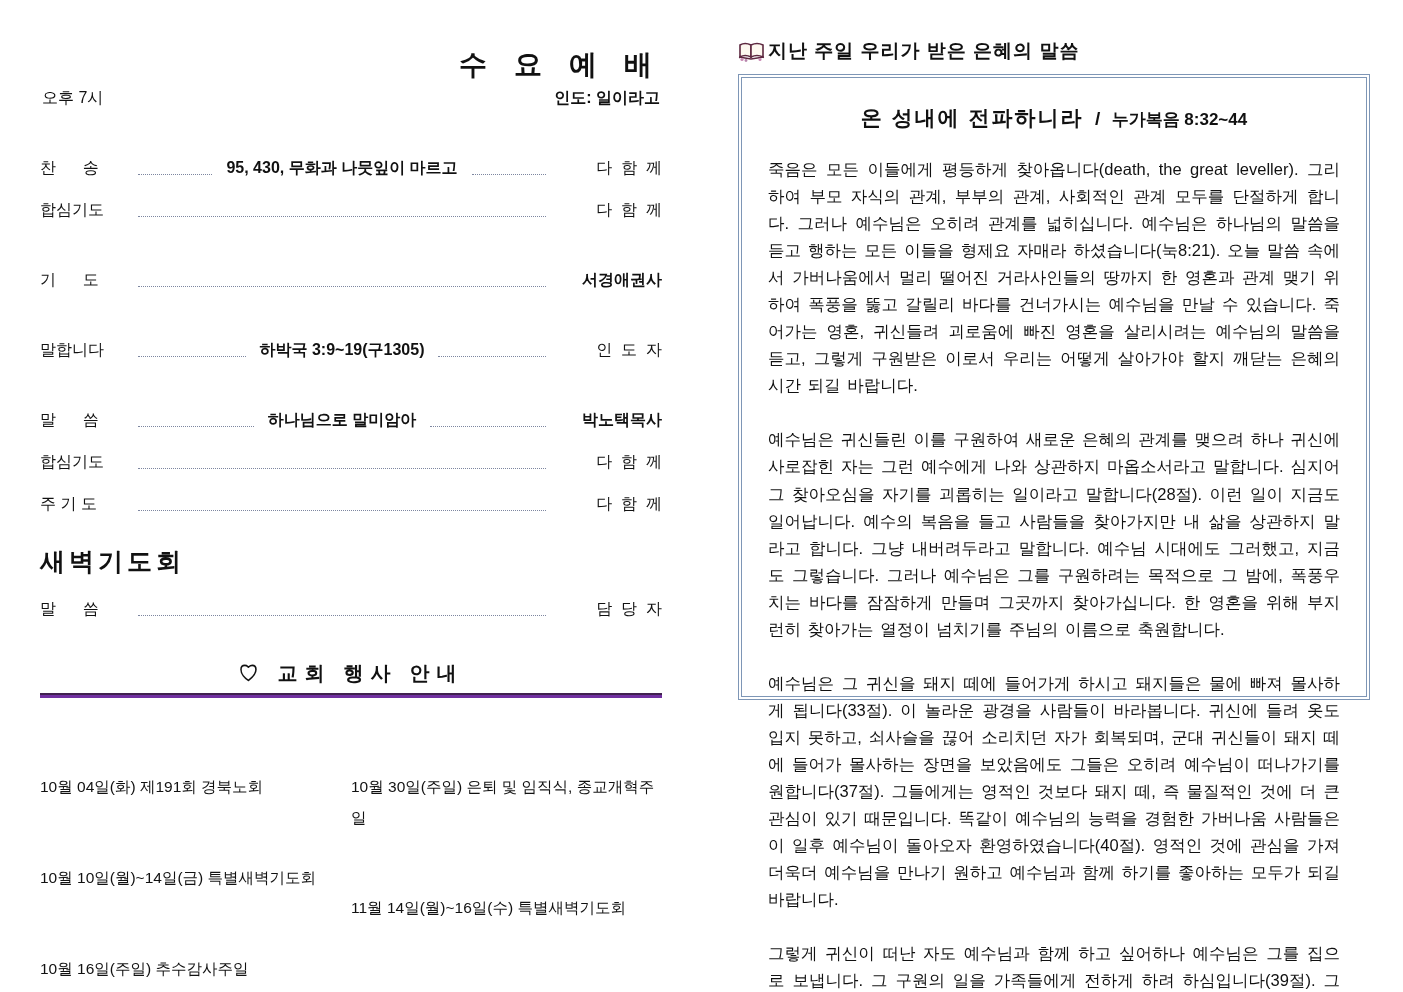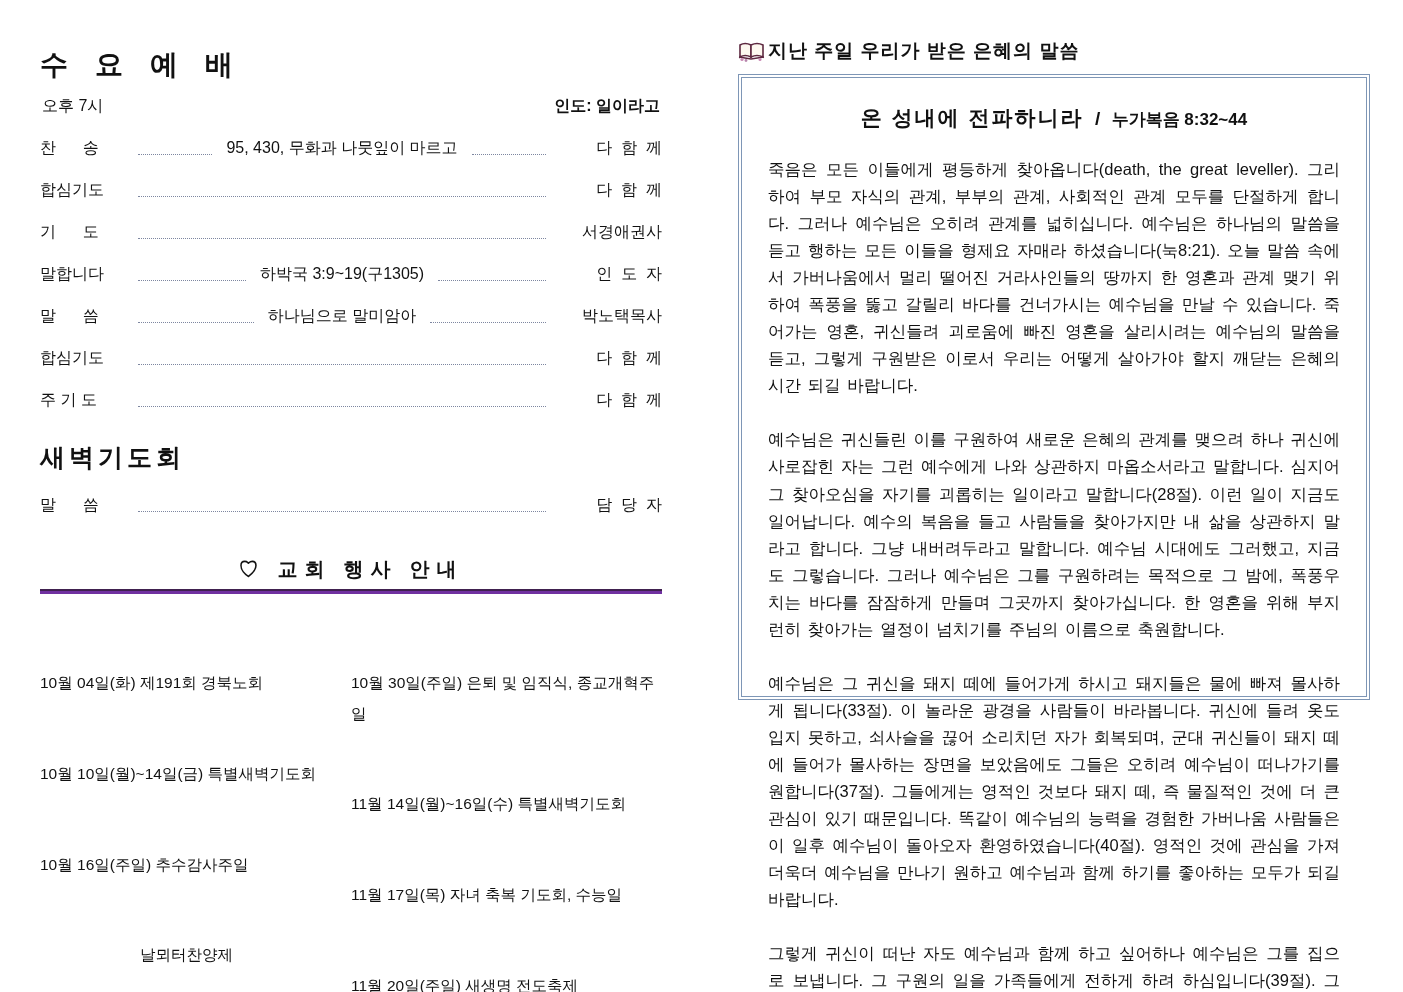--- a/index.html
+++ b/index.html
@@ -6,33 +6,33 @@
   html,body { margin:0; padding:0; }
   body {
     width:1403px; height:992px; background:#ffffff; overflow:hidden;
     font-family:"Liberation Sans", sans-serif; color:#111;
   }
   .sheet { display:flex; width:100%; height:100%; }
 
   
   .page-left { width:622px; margin-left:40px; padding-top:6px; }
   .svc-title {
-    text-align:left; font-family:"Liberation Serif", serif;
+    text-align:right; font-family:"Liberation Serif", serif;
     font-size:28px; font-weight:bold; letter-spacing:10px;
-    margin:40px 0 12px;
+    margin:40px 0 4px;
   }
   .meta-row { display:flex; justify-content:space-between; font-size:16px; margin:0 2px 2px; }
   .meta-row .lead { font-weight:bold; }
 
   .srow { display:flex; align-items:flex-end; margin-top:21px; font-size:16px; }
   .srow .lab   { width:94px; white-space:pre; }
   .srow .rlab  { width:112px; white-space:pre; text-align:right; }
   .srow .ctr   { padding:0 10px; white-space:pre; }
   .srow .dots  { flex:1; border-bottom:1.5px dotted #7d86a0; margin:0 4px 4px; height:12px; }
-  .b { font-weight:normal; }
+  .b { font-weight:bold;margin-top:28px; }
 
   .dawn-title {
     text-align:left; font-family:"Liberation Serif", serif;
     font-size:25px; font-weight:bold; letter-spacing:4px; margin:30px 0 0;
   }
 
   .events-title {
     text-align:center; font-family:"Liberation Serif", serif;
     font-size:20px; font-weight:bold; letter-spacing:7px; margin:40px 0 6px;
   }

